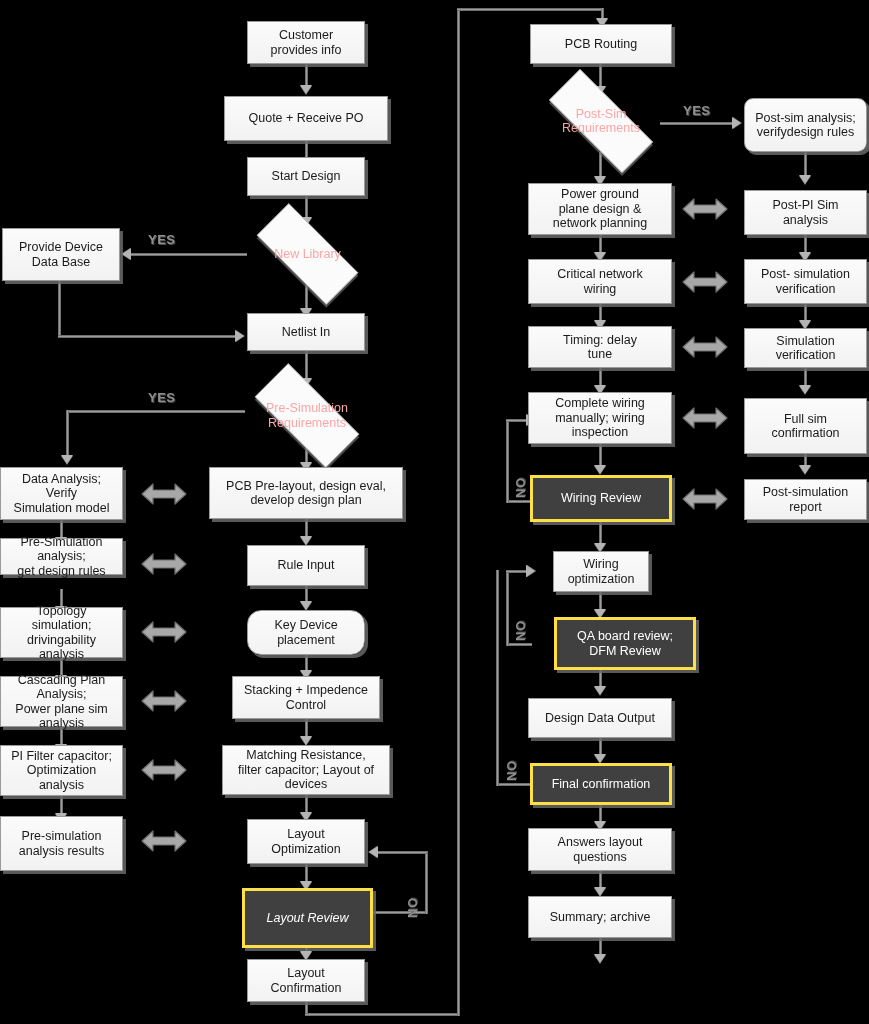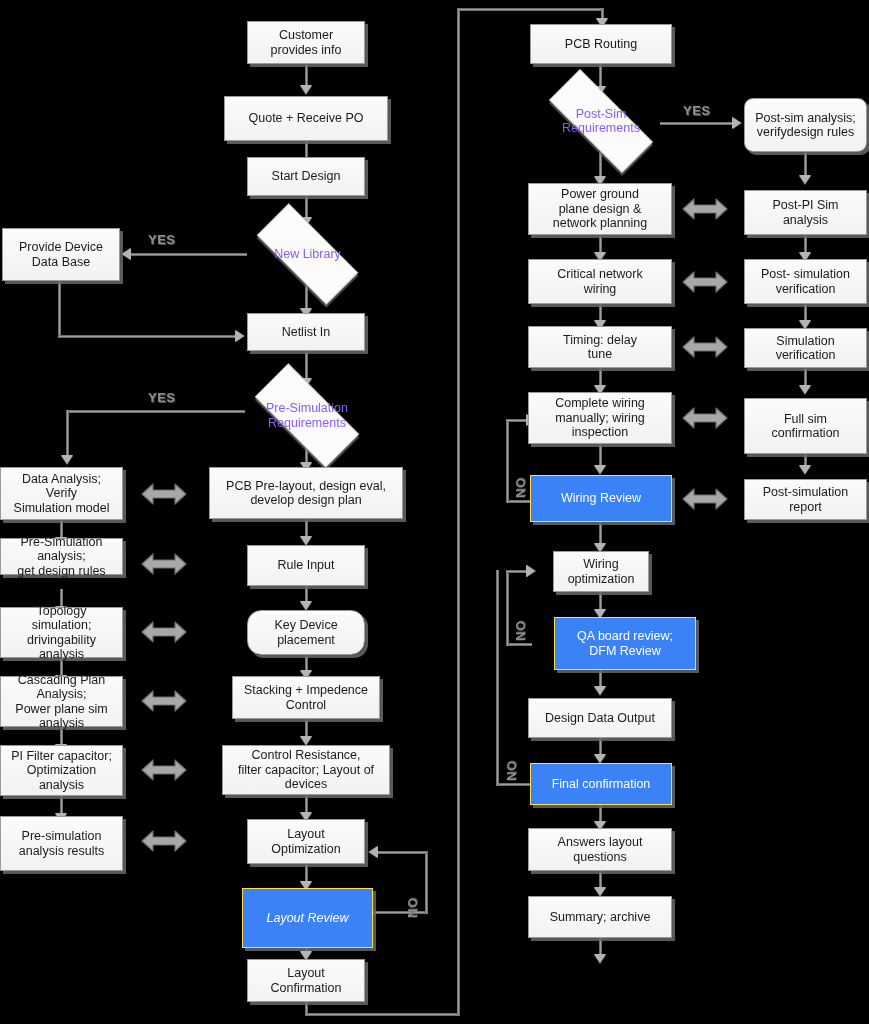--- a/index.html
+++ b/index.html
@@ -17,22 +17,22 @@
     color:#1a1a1a;
     background:linear-gradient(180deg,#fbfbfb 0%,#f2f2f2 100%);
     border:1px solid #9a9a9a;
     box-shadow:3px 3px 0 rgba(105,105,105,.85);
     padding:2px 4px;
     z-index:5;
   }
   .node span{display:block;white-space:pre-line;}
 
   .node.blue{
-    background:#3b82f6;
-    border:1px solid #fde047;
+    background:#404040;
+    border:3px solid #fde047;
     color:#ffffff;
     box-shadow:3px 3px 0 rgba(105,105,105,.85);
   }
   .node.term{
     border-radius:26px;
   }
 
   
   .diamond{
     position:absolute;
@@ -42,21 +42,21 @@
     position:absolute;left:0;top:0;width:100%;height:100%;
     background:#fbfbfb;
     border:1px solid #9a9a9a;
     box-sizing:border-box;
     transform:rotate(45deg) scale(.707);
     box-shadow:3px 3px 0 rgba(105,105,105,.7);
   }
   .diamond .dlabel{
     position:absolute;left:0;top:0;width:100%;height:100%;
     display:flex;align-items:center;justify-content:center;
-    text-align:center;font-size:12.5px;line-height:14.5px;color:#8b5cf6;
+    text-align:center;font-size:12.5px;line-height:14.5px;color:#fca5a5;
     white-space:pre-line;
   }
 
   
   .ln{position:absolute;background:#9d9d9d;z-index:2;}
   .ln.v{width:3px;box-shadow:1px 0 0 #6f6f6f inset, -1px 0 0 #6f6f6f inset;}
   .ln.h{height:3px;box-shadow:0 1px 0 #6f6f6f inset, 0 -1px 0 #6f6f6f inset;}
 
   .arw{position:absolute;width:0;height:0;z-index:3;}
   .arw.down{border-left:6px solid transparent;border-right:6px solid transparent;border-top:9px solid #b4b4b4;filter:drop-shadow(0 1px 0 #6f6f6f);}
@@ -329,21 +329,21 @@
     </div>
   <div class="node" style="left:247px;top:610px;width:118px;height:45px;border-radius:14px;">
       <span>Key Device
 placement</span>
     </div>
   <div class="node" style="left:232px;top:676px;width:148px;height:43px;">
       <span>Stacking + Impedence
 Control</span>
     </div>
   <div class="node" style="left:222px;top:745px;width:168px;height:50px;">
-      <span>Control Resistance,
+      <span>Matching Resistance,
 filter capacitor; Layout of devices</span>
     </div>
   <div class="node" style="left:247px;top:819px;width:118px;height:45px;">
       <span>Layout
 Optimization</span>
     </div>
   <div class="node blue" style="left:242px;top:888px;width:131px;height:60px;font-style:italic;">
       <span>Layout Review</span>
     </div>
   <div class="node" style="left:247px;top:959px;width:118px;height:43px;">

